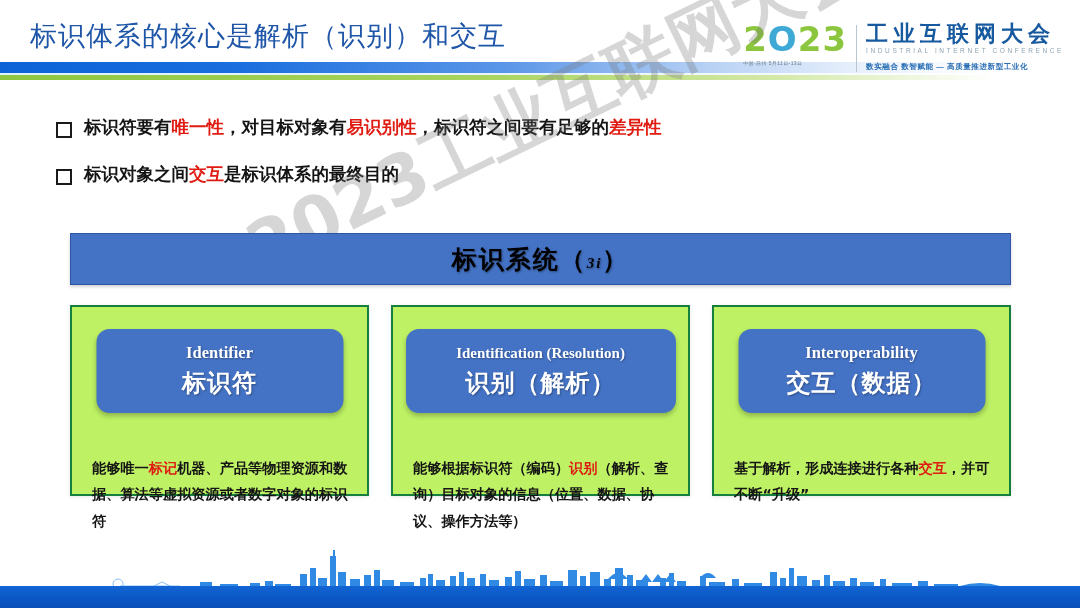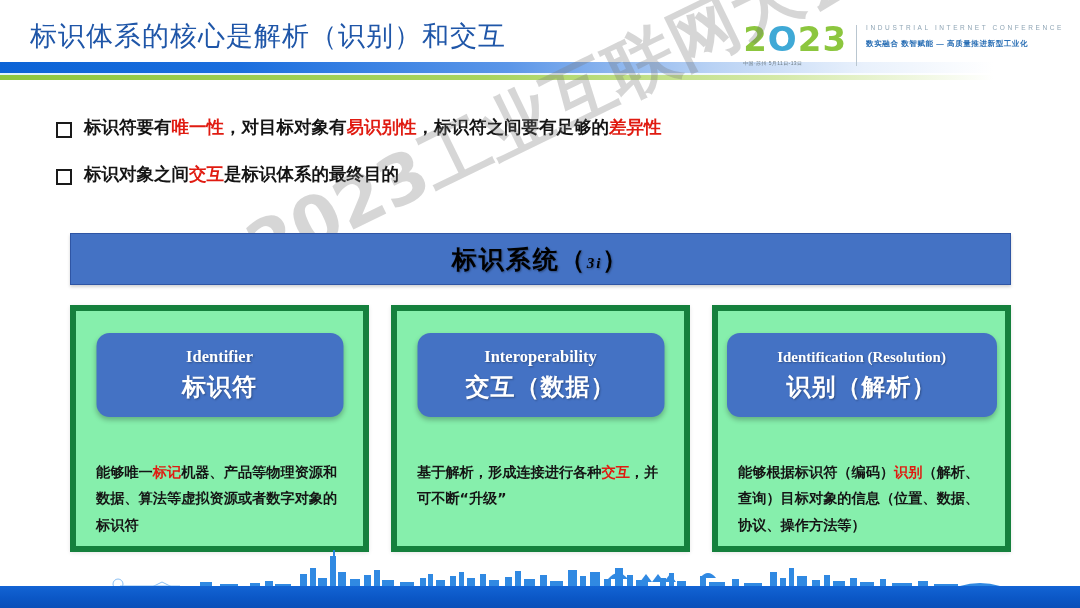--- a/index.html
+++ b/index.html
@@ -82,22 +82,22 @@
   }
   .banner-text{
     color:#000000;font-size:25px;font-weight:700;letter-spacing:2px;
     text-shadow:1px 1px 2px rgba(0,0,0,.35);
     font-family:"DejaVu Sans","Liberation Sans",sans-serif;
   }
   .banner-text .sub{font-size:15px;font-style:italic;font-family:"Liberation Serif",serif;}
 
   .cards{position:absolute;left:0;top:72px;width:941px;display:flex;gap:22px;}
   .card{
-    width:299px;height:247px;background:#86efac;
-    border:6px solid #15803d;box-shadow:0 1px 4px rgba(0,0,0,.10);
+    width:299px;height:191px;background:#bef264;
+    border:2px solid #15803d;box-shadow:0 1px 4px rgba(0,0,0,.10);
     position:relative;box-sizing:border-box;
   }
   .pill{
     position:absolute;left:50%;transform:translateX(-50%);top:22px;
     width:247px;min-height:84px;border-radius:13px;background:#4472c4;
     box-shadow:0 3px 5px rgba(0,0,0,.25);
     display:flex;flex-direction:column;align-items:center;justify-content:center;
     padding:6px 8px;box-sizing:border-box;
   }
   .pill.wide{width:270px;}
@@ -146,20 +146,21 @@
   <div class="header-rule-thin"></div>
   <div class="header-rule-green"></div>
 
   <div class="logo">
     <div class="logo-left">
       <div class="logo-year">2<span class="o">O</span>23</div>
       <div class="logo-date">中国·苏州 5月11日-13日</div>
     </div>
     <div class="logo-div"></div>
     <div class="logo-right">
+      <div class="logo-cn">工业互联网大会</div>
       <div class="logo-en">INDUSTRIAL INTERNET CONFERENCE</div>
       <div class="logo-slogan">数实融合 数智赋能 — 高质量推进新型工业化</div>
     </div>
   </div>
 
   <div class="bullets">
     <div class="bullet">
       <span class="bullet-marker"></span>
       <span class="bullet-text"><span>标识符要有</span><span class="hl">唯一性</span><span>，对目标对象有</span><span class="hl">易识别性</span><span>，标识符之间要有足够的</span><span class="hl">差异性</span></span>
     </div>
@@ -180,33 +181,33 @@
 
       <div class="card">
         <div class="pill">
           <div class="pill-en">Identifier</div>
           <div class="pill-cn">标识符</div>
         </div>
         <div class="card-desc"><span>能够唯一</span><span class="hl">标记</span><span>机器、产品等物理资源和数据、算法等虚拟资源或者数字对象的标识符</span></div>
       </div>
 
       <div class="card">
+        <div class="pill wide">
+          <div class="pill-en small">Identification (Resolution)</div>
+          <div class="pill-cn">识别（解析）</div>
+        </div>
+        <div class="card-desc"><span>能够根据标识符（编码）</span><span class="hl">识别</span><span>（解析、查询）目标对象的信息（位置、数据、协议、操作方法等）</span></div>
+      </div>
+
+      <div class="card">
         <div class="pill">
           <div class="pill-en">Interoperability</div>
           <div class="pill-cn">交互（数据）</div>
         </div>
         <div class="card-desc"><span>基于解析，形成连接进行各种</span><span class="hl">交互</span><span>，并可不断“升级”</span></div>
-      </div>
-
-      <div class="card">
-        <div class="pill wide">
-          <div class="pill-en small">Identification (Resolution)</div>
-          <div class="pill-cn">识别（解析）</div>
-        </div>
-        <div class="card-desc"><span>能够根据标识符（编码）</span><span class="hl">识别</span><span>（解析、查询）目标对象的信息（位置、数据、协议、操作方法等）</span></div>
       </div>
 
     </div>
   </div>
 
   <div class="footer-band">
     <svg class="footer-sky" viewBox="0 0 1080 42" preserveAspectRatio="none">
       <g fill="#1f7fe0" opacity="0.92">
         <rect x="300" y="26" width="7" height="16"></rect>
         <rect x="310" y="20" width="6" height="22"></rect>

